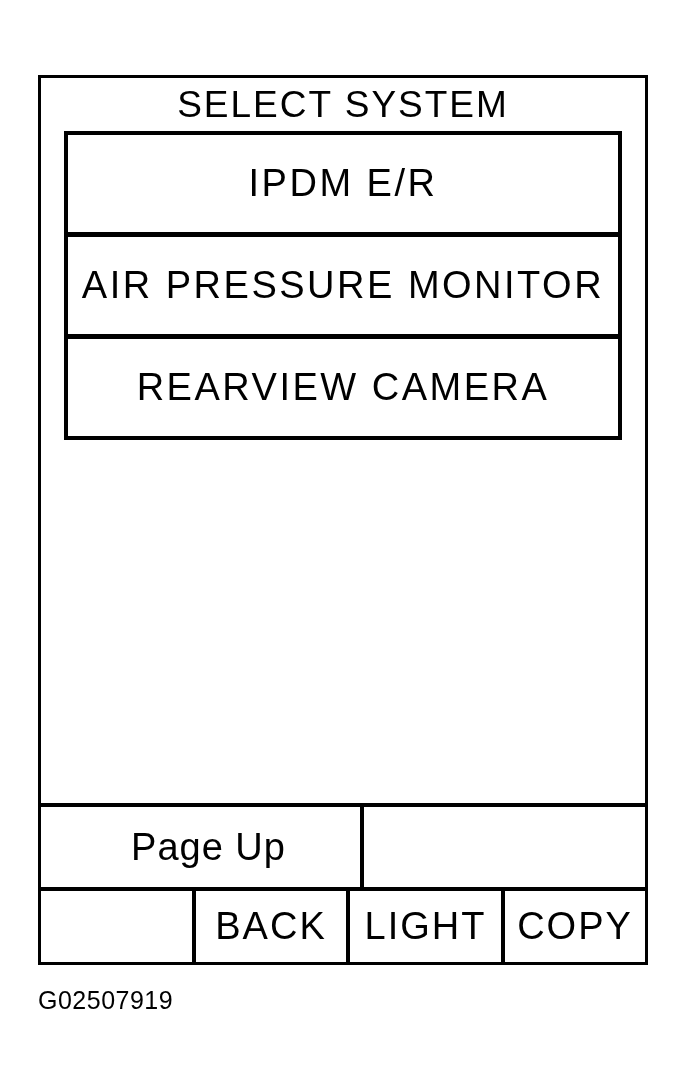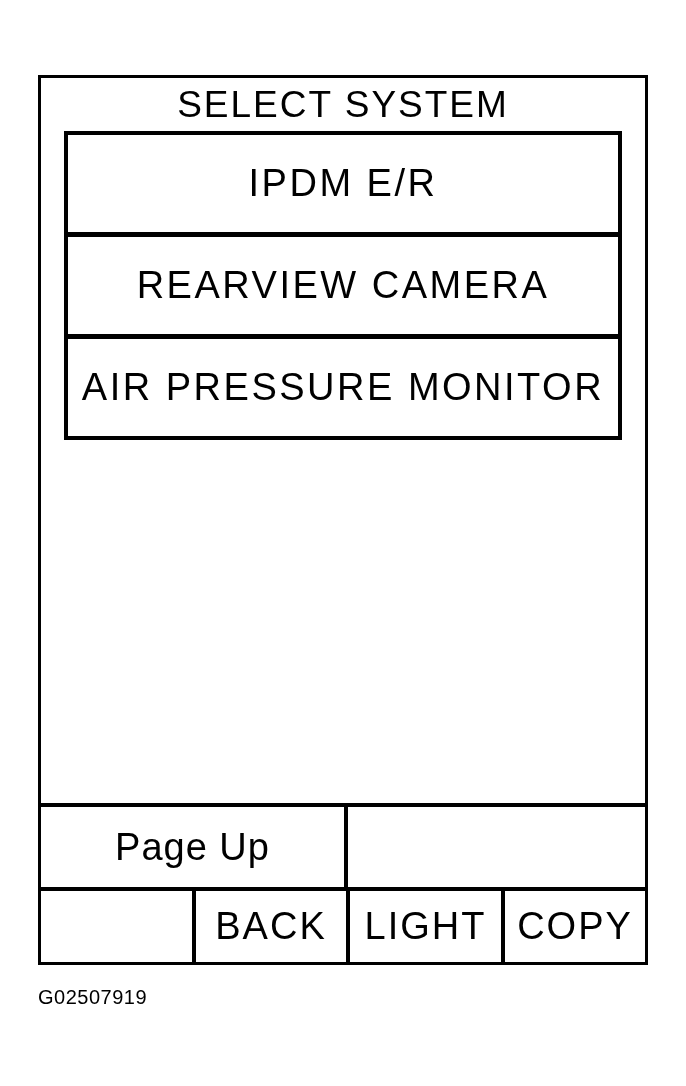--- a/index.html
+++ b/index.html
@@ -72,20 +72,21 @@
   
   .spacer {
     flex: 1 1 auto;
   }
 
   .pager-row {
     flex: 0 0 auto;
     height: 80px;
     border-top: 4px solid #000000;
     display: flex;
+    padding-left: 16px;
   }
   .pager-cell-left {
     width: 303px;
     border-right: 4px solid #000000;
     display: flex;
     align-items: center;
     justify-content: center;
     font-size: 38px;
     letter-spacing: 1px;
     white-space: nowrap;
@@ -113,38 +114,38 @@
   .softkey:last-child { border-right: none; }
   .softkey-blank { width: 151px; }
   .softkey-back  { width: 150px; }
   .softkey-light { width: 151px; }
   .softkey-copy  { flex: 1 1 auto; }
 
   .figure-caption {
     position: absolute;
     left: 38px;
     top: 986px;
-    font-size: 20px;
+    font-size: 25px;
     letter-spacing: 0.5px;
     white-space: nowrap;
   }
 </style>
 </head>
 <body>
 
 <div class="page">
 
   <div class="screen-frame">
 
     <div class="title-row">SELECT SYSTEM</div>
 
     <div class="system-list">
       <div class="sys-button">IPDM E/R</div>
+      <div class="sys-button">AIR PRESSURE MONITOR</div>
       <div class="sys-button">REARVIEW CAMERA</div>
-      <div class="sys-button">AIR PRESSURE MONITOR</div>
     </div>
 
     <div class="spacer"></div>
 
     <div class="pager-row">
       <div class="pager-cell-left">Page Up</div>
       <div class="pager-cell-right"></div>
     </div>
 
     <div class="softkey-row">

